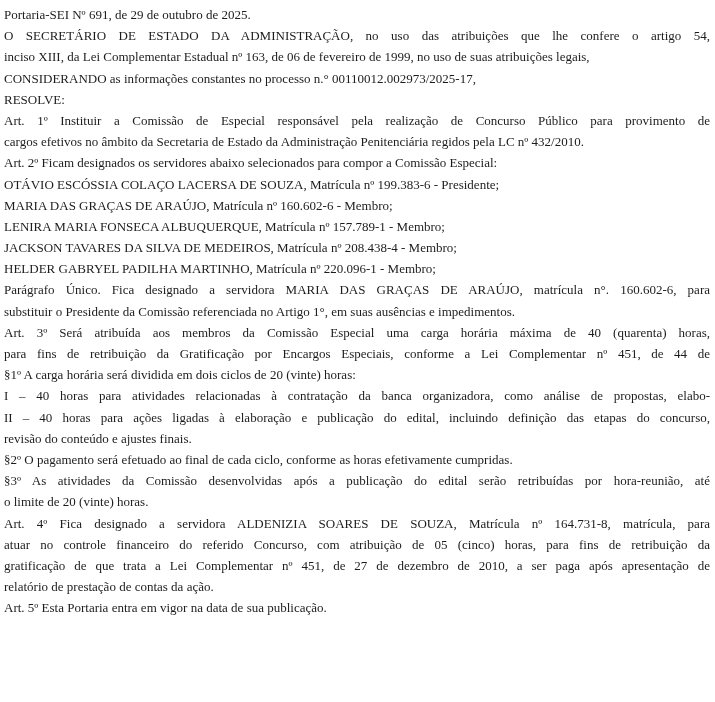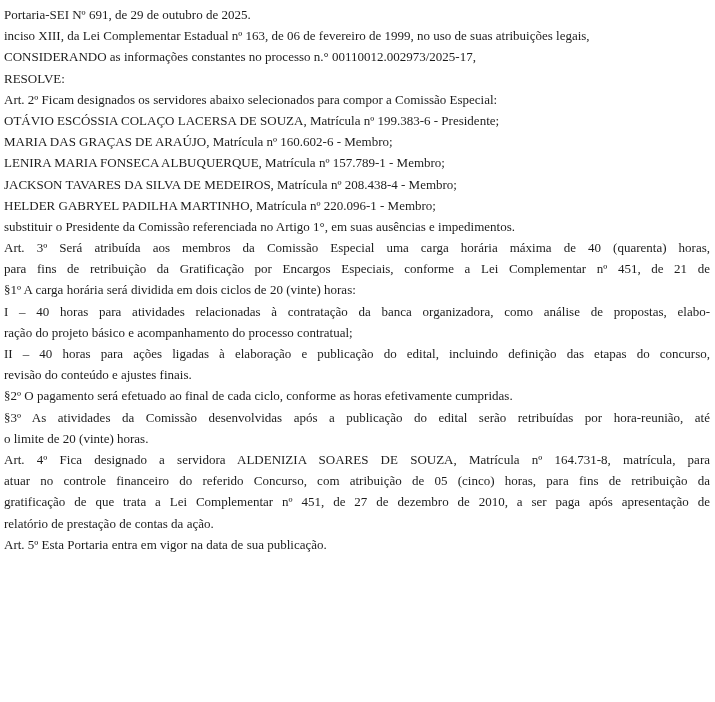--- a/index.html
+++ b/index.html
@@ -39,59 +39,64 @@
 </style>
 </head>
 <body>
 
 <div class="page">
   <div id="doc-body">
       <div class="para">
         <div class="line">Portaria-SEI Nº 691, de 29 de outubro de 2025.</div>
       </div>
       <div class="para">
+        <div class="line stretch">O SECRETÁRIO DE ESTADO DA ADMINISTRAÇÃO, no uso das atribuições que lhe confere o artigo 54,</div>
         <div class="line">inciso XIII, da Lei Complementar Estadual nº 163, de 06 de fevereiro de 1999, no uso de suas atribuições legais,</div>
       </div>
       <div class="para">
         <div class="line">CONSIDERANDO as informações constantes no processo n.° 00110012.002973/2025-17,</div>
       </div>
       <div class="para">
         <div class="line">RESOLVE:</div>
+      </div>
+      <div class="para">
+        <div class="line stretch">Art. 1º Instituir a Comissão de Especial responsável pela realização de Concurso Público para provimento de</div>
+        <div class="line">cargos efetivos no âmbito da Secretaria de Estado da Administração Penitenciária regidos pela LC nº 432/2010.</div>
       </div>
       <div class="para">
         <div class="line">Art. 2º Ficam designados os servidores abaixo selecionados para compor a Comissão Especial:</div>
       </div>
       <div class="para">
         <div class="line">OTÁVIO ESCÓSSIA COLAÇO LACERSA DE SOUZA, Matrícula nº 199.383-6 - Presidente;</div>
       </div>
       <div class="para">
         <div class="line">MARIA DAS GRAÇAS DE ARAÚJO, Matrícula nº 160.602-6 - Membro;</div>
       </div>
       <div class="para">
         <div class="line">LENIRA MARIA FONSECA ALBUQUERQUE, Matrícula nº 157.789-1 - Membro;</div>
       </div>
       <div class="para">
         <div class="line">JACKSON TAVARES DA SILVA DE MEDEIROS, Matrícula nº 208.438-4 - Membro;</div>
       </div>
       <div class="para">
         <div class="line">HELDER GABRYEL PADILHA MARTINHO, Matrícula nº 220.096-1 - Membro;</div>
       </div>
       <div class="para">
+        <div class="line stretch">Parágrafo Único. Fica designado a servidora MARIA DAS GRAÇAS DE ARAÚJO, matrícula n°. 160.602-6, para</div>
         <div class="line">substituir o Presidente da Comissão referenciada no Artigo 1°, em suas ausências e impedimentos.</div>
       </div>
       <div class="para">
         <div class="line stretch">Art. 3º Será atribuída aos membros da Comissão Especial uma carga horária máxima de 40 (quarenta) horas,</div>
-        <div class="line stretch">para fins de retribuição da Gratificação por Encargos Especiais, conforme a Lei Complementar nº 451, de 21 de</div>
+        <div class="line stretch">para fins de retribuição da Gratificação por Encargos Especiais, conforme a Lei Complementar nº 451, de 44 de</div>
       </div>
       <div class="para">
         <div class="line">§1º A carga horária será dividida em dois ciclos de 20 (vinte) horas:</div>
       </div>
       <div class="para">
         <div class="line stretch">I – 40 horas para atividades relacionadas à contratação da banca organizadora, como análise de propostas, elabo-</div>
-        <div class="line">ração do projeto básico e acompanhamento do processo contratual;</div>
       </div>
       <div class="para">
         <div class="line stretch">II – 40 horas para ações ligadas à elaboração e publicação do edital, incluindo definição das etapas do concurso,</div>
         <div class="line">revisão do conteúdo e ajustes finais.</div>
       </div>
       <div class="para">
         <div class="line">§2º O pagamento será efetuado ao final de cada ciclo, conforme as horas efetivamente cumpridas.</div>
       </div>
       <div class="para">
         <div class="line stretch">§3º As atividades da Comissão desenvolvidas após a publicação do edital serão retribuídas por hora-reunião, até</div>

